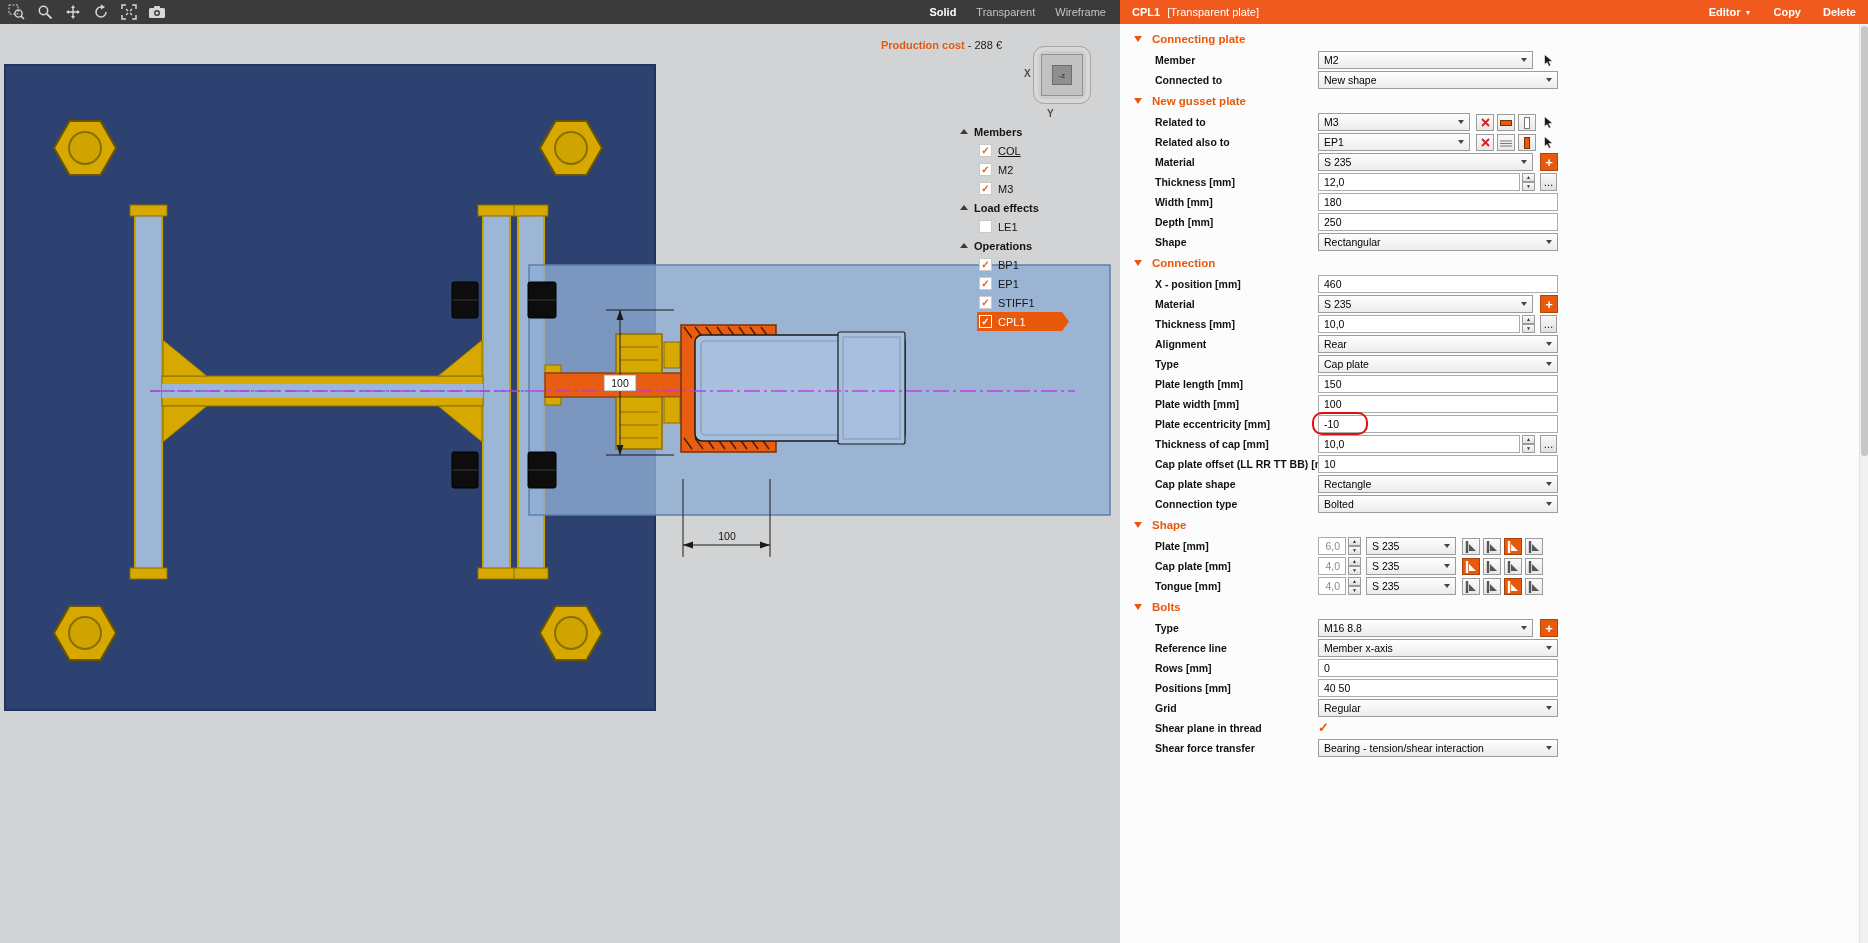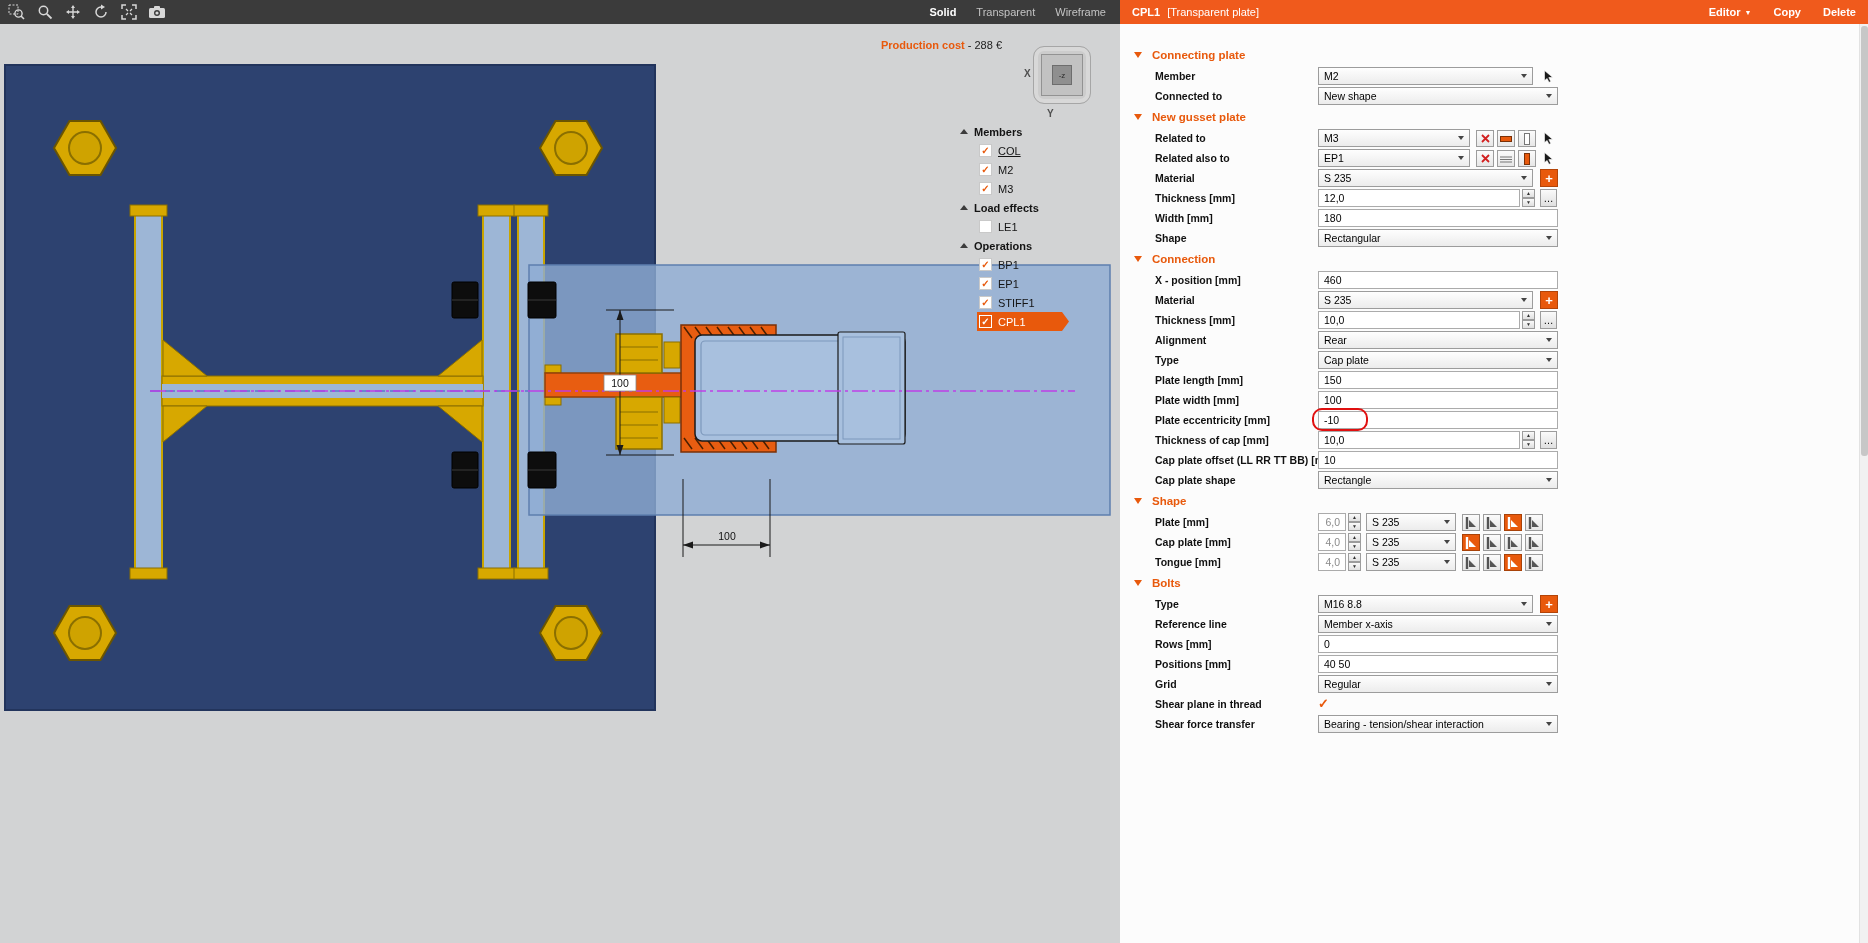--- a/index.html
+++ b/index.html
@@ -48,21 +48,21 @@
     border-bottom:5px solid #3c3c3c;margin:0 6px 0 3px;}
   .titem{display:flex;align-items:center;height:19px;padding-left:22px;cursor:pointer;}
   .titem.selected{margin-left:20px;padding-left:2px;background:#e8590c;color:#fff;
     clip-path:polygon(0 0,calc(100% - 7px) 0,100% 50%,calc(100% - 7px) 100%,0 100%);}
   .cb{width:13px;height:13px;border:1px solid #c9c9c9;background:#fff;display:flex;align-items:center;
     justify-content:center;font-size:10px;color:#e8590c;font-weight:bold;margin-right:6px;line-height:1;flex:none;}
   .titem.selected .cb{background:#e8590c;border-color:#fff;color:#fff;}
   .tlabel.ul{text-decoration:underline;}
 
   
-  .panel{position:absolute;left:1120px;top:24px;width:748px;height:919px;background:#fcfcfc;padding-top:20px;}
+  .panel{position:absolute;left:1120px;top:24px;width:748px;height:919px;background:#fcfcfc;padding-top:4px;}
   .sec-h{height:22px;display:flex;align-items:center;cursor:pointer;}
   .sec-h .tri{width:0;height:0;border-left:4.5px solid transparent;border-right:4.5px solid transparent;
     border-top:6px solid #e8590c;margin:0 10px 0 14px;}
   .sec-label{color:#e8590c;font-weight:bold;font-size:11.5px;}
   .prow{height:20px;position:relative;}
   .plabel{position:absolute;left:35px;top:4px;font-size:10.5px;font-weight:bold;color:#111;white-space:nowrap;}
   .ctl{position:absolute;left:198px;top:1px;height:18px;display:flex;align-items:flex-start;}
   .dd{background:linear-gradient(#fefefe,#ececec);border:1px solid #9c9c9c;height:18px;display:flex;
     align-items:center;padding:0 5px;font-size:10.5px;cursor:pointer;flex:none;}
   .ddv{flex:1;white-space:nowrap;overflow:hidden;}
@@ -437,20 +437,26 @@
           <button class="dots">…</button>
         </div>
       </div>
       <div class="prow">
         <span class="plabel">Width [mm]</span>
         <div class="ctl">
           <div class="inp" style="width:240px">180</div>
         </div>
       </div>
       <div class="prow">
+        <span class="plabel">Depth [mm]</span>
+        <div class="ctl">
+          <div class="inp" style="width:240px">250</div>
+        </div>
+      </div>
+      <div class="prow">
         <span class="plabel">Shape</span>
         <div class="ctl">
           <div class="dd" style="width:240px">
   <span class="ddv">Rectangular</span>
   <span class="dda"></span>
           </div>
         </div>
       </div>
       <div class="sec-h">
     <span class="tri"></span>
@@ -535,20 +541,29 @@
         <span class="plabel">Cap plate offset (LL RR TT BB) [mm]</span>
         <div class="ctl">
           <div class="inp" style="width:240px">10</div>
         </div>
       </div>
       <div class="prow">
         <span class="plabel">Cap plate shape</span>
         <div class="ctl">
           <div class="dd" style="width:240px">
   <span class="ddv">Rectangle</span>
+  <span class="dda"></span>
+          </div>
+        </div>
+      </div>
+      <div class="prow">
+        <span class="plabel">Connection type</span>
+        <div class="ctl">
+          <div class="dd" style="width:240px">
+  <span class="ddv">Bolted</span>
   <span class="dda"></span>
           </div>
         </div>
       </div>
       <div class="sec-h">
     <span class="tri"></span>
     <span class="sec-label">Shape</span>
       </div>
       <div class="prow">
         <span class="plabel">Plate [mm]</span>

